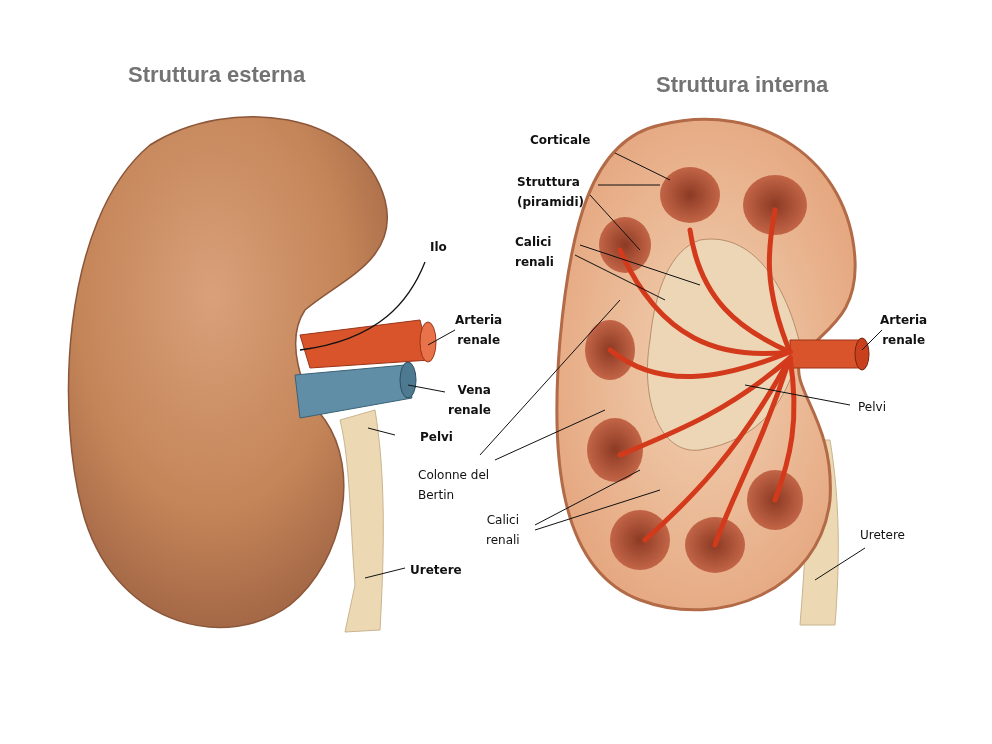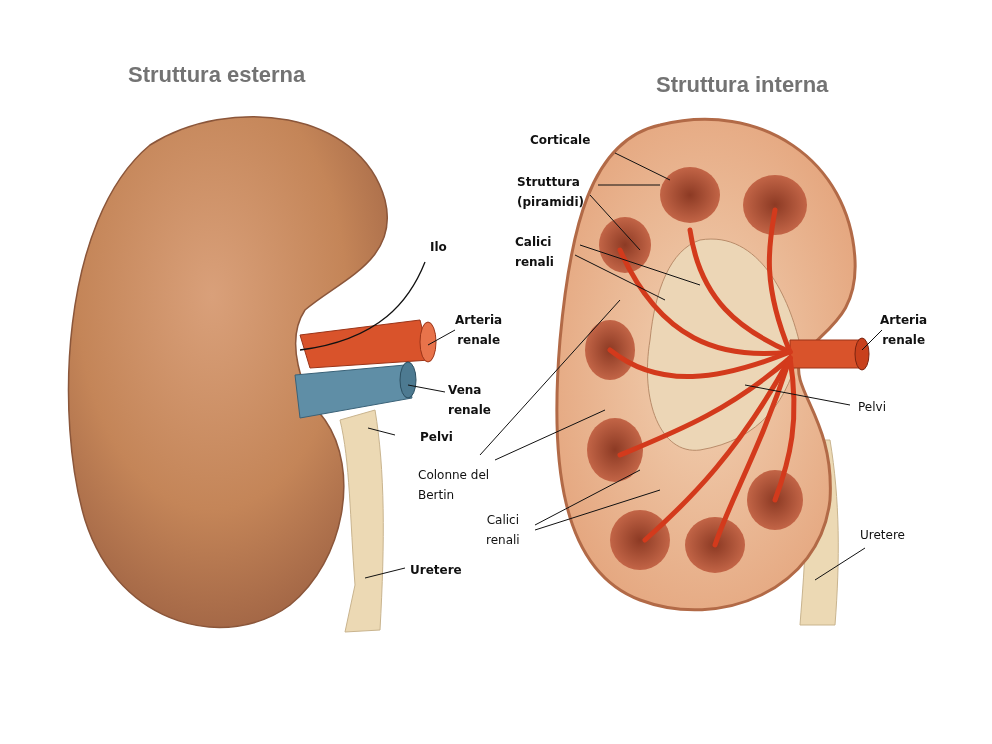--- a/index.html
+++ b/index.html
@@ -87,21 +87,21 @@
     </g>
   </g>
 </svg>
 
 <div class="title" style="left:128px;top:62px;">Struttura esterna</div>
 <div class="title" style="left:656px;top:72px;">Struttura interna</div>
 
 <div class="lbl b" style="left:430px;top:237px;">Ilo</div>
 <div class="lbl b" style="left:455px;top:310px;text-align:center;">Arteria
 renale</div>
-<div class="lbl b" style="left:448px;top:380px;text-align:left;">Vena
+<div class="lbl b" style="left:448px;top:380px;text-align:right;">Vena
 renale</div>
 <div class="lbl b" style="left:420px;top:427px;">Pelvi</div>
 <div class="lbl b" style="left:410px;top:560px;">Uretere</div>
 
 <div class="lbl b" style="left:530px;top:130px;">Corticale</div>
 <div class="lbl b" style="left:517px;top:172px;">Struttura
 (piramidi)</div>
 <div class="lbl b" style="left:515px;top:232px;">Calici
 renali</div>
 <div class="lbl" style="left:418px;top:465px;">Colonne del

